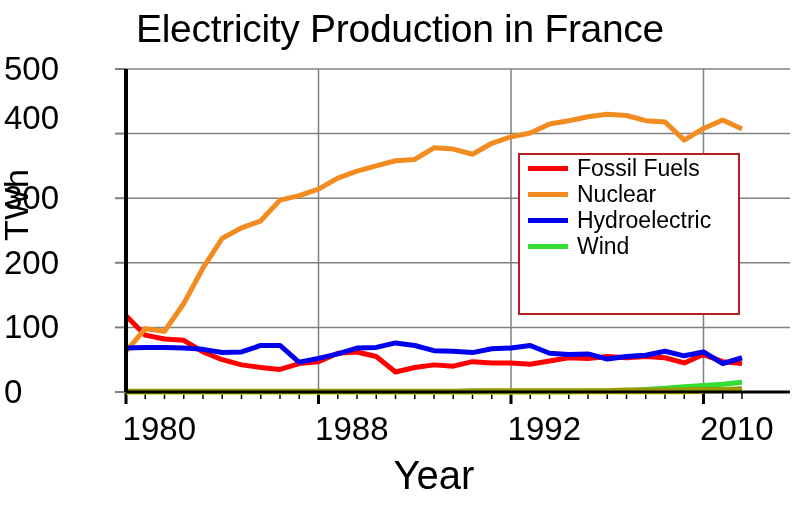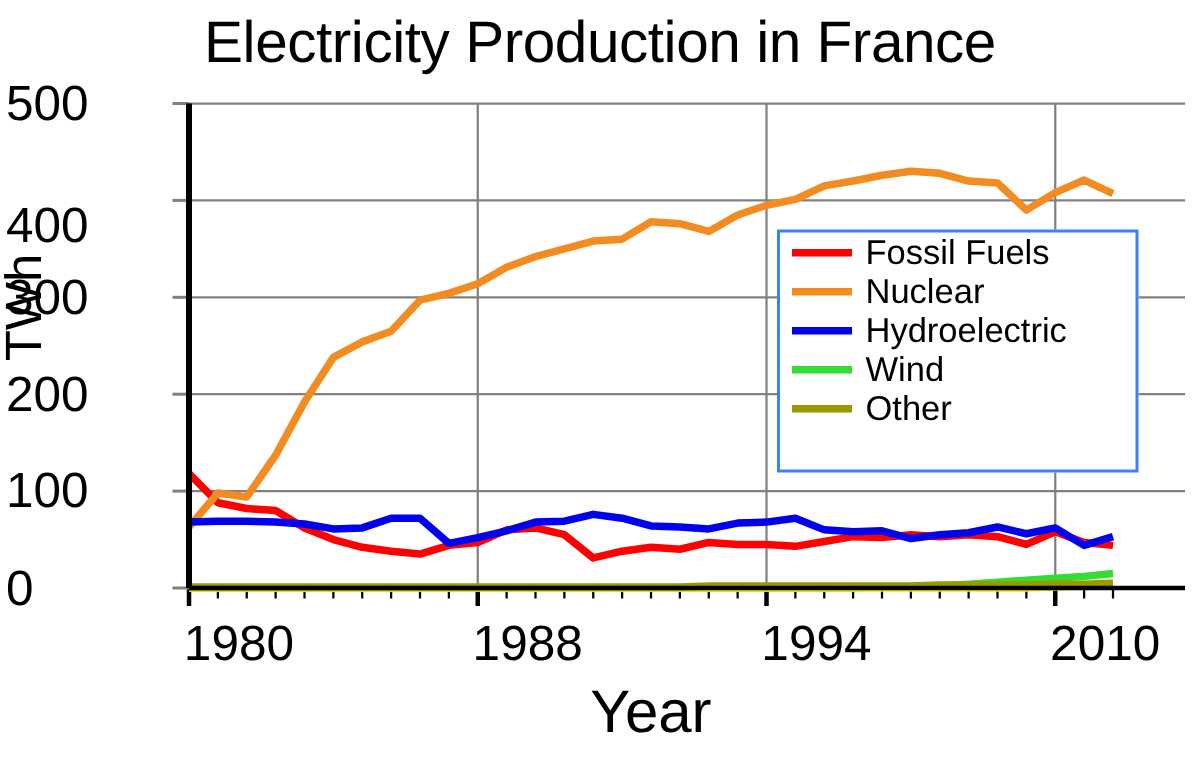--- a/index.html
+++ b/index.html
@@ -73,24 +73,24 @@
     width: 140px;
     text-align: right;
     font-size: 33px;
     line-height: 33px;
     white-space: nowrap;
   }
   #legend-box {
     position: absolute;
     left: 518px;
     top: 153px;
-    width: 241px;
+    width: 222px;
     height: 162px;
     background: #ffffff;
-    border: 2px solid #3b82f6;
+    border: 2px solid #b91c1c;
     box-sizing: border-box;
   }
   .legend-row {
     position: relative;
     height: 26px;
     display: flex;
     align-items: center;
     padding-left: 8px;
   }
   .legend-swatch {
@@ -182,46 +182,42 @@
       <line x1="126" y1="69" x2="126" y2="392" stroke="#000000" stroke-width="4"></line>
       <line x1="126" y1="392" x2="790" y2="392" stroke="#000000" stroke-width="3"></line>
     </g>
   </svg>
 
   <div id="ytick-labels">
       <div class="ytick-label" style="left: 4px; top: 375px;">0</div>
       <div class="ytick-label" style="left: 4px; top: 310.4px;">100</div>
       <div class="ytick-label" style="left: 4px; top: 245.8px;">200</div>
       <div class="ytick-label" style="left: 4px; top: 181.2px;">300</div>
-      <div class="ytick-label" style="left: 4px; top: 133px;">400</div>
+      <div class="ytick-label" style="left: 4px; top: 101px;">400</div>
       <div class="ytick-label" style="left: 4px; top: 52px;">500</div>
     </div>
   <div id="xtick-labels">
       <div class="xtick-label" style="left: 56px; top: 412px;">1980</div>
       <div class="xtick-label" style="left: 248.5px; top: 412px;">1988</div>
-      <div class="xtick-label" style="left: 441px; top: 412px;">1994</div>
+      <div class="xtick-label" style="left: 441px; top: 412px;">1992</div>
       <div class="xtick-label" style="left: 633.5px; top: 412px;">2010</div>
     </div>
 
   <div id="legend-box">
       <div class="legend-row">
         <span class="legend-swatch" style="background: rgb(255, 0, 0);"></span>
         <span class="legend-text">Fossil Fuels</span>
       </div>
       <div class="legend-row">
         <span class="legend-swatch" style="background: rgb(242, 139, 32);"></span>
         <span class="legend-text">Nuclear</span>
       </div>
       <div class="legend-row">
         <span class="legend-swatch" style="background: rgb(0, 0, 238);"></span>
         <span class="legend-text">Hydroelectric</span>
       </div>
       <div class="legend-row">
         <span class="legend-swatch" style="background: rgb(51, 221, 51);"></span>
         <span class="legend-text">Wind</span>
       </div>
-      <div class="legend-row">
-        <span class="legend-swatch" style="background: rgb(153, 153, 0);"></span>
-        <span class="legend-text">Other</span>
-      </div>
     </div>
 
 </div>
 
 </body></html>

